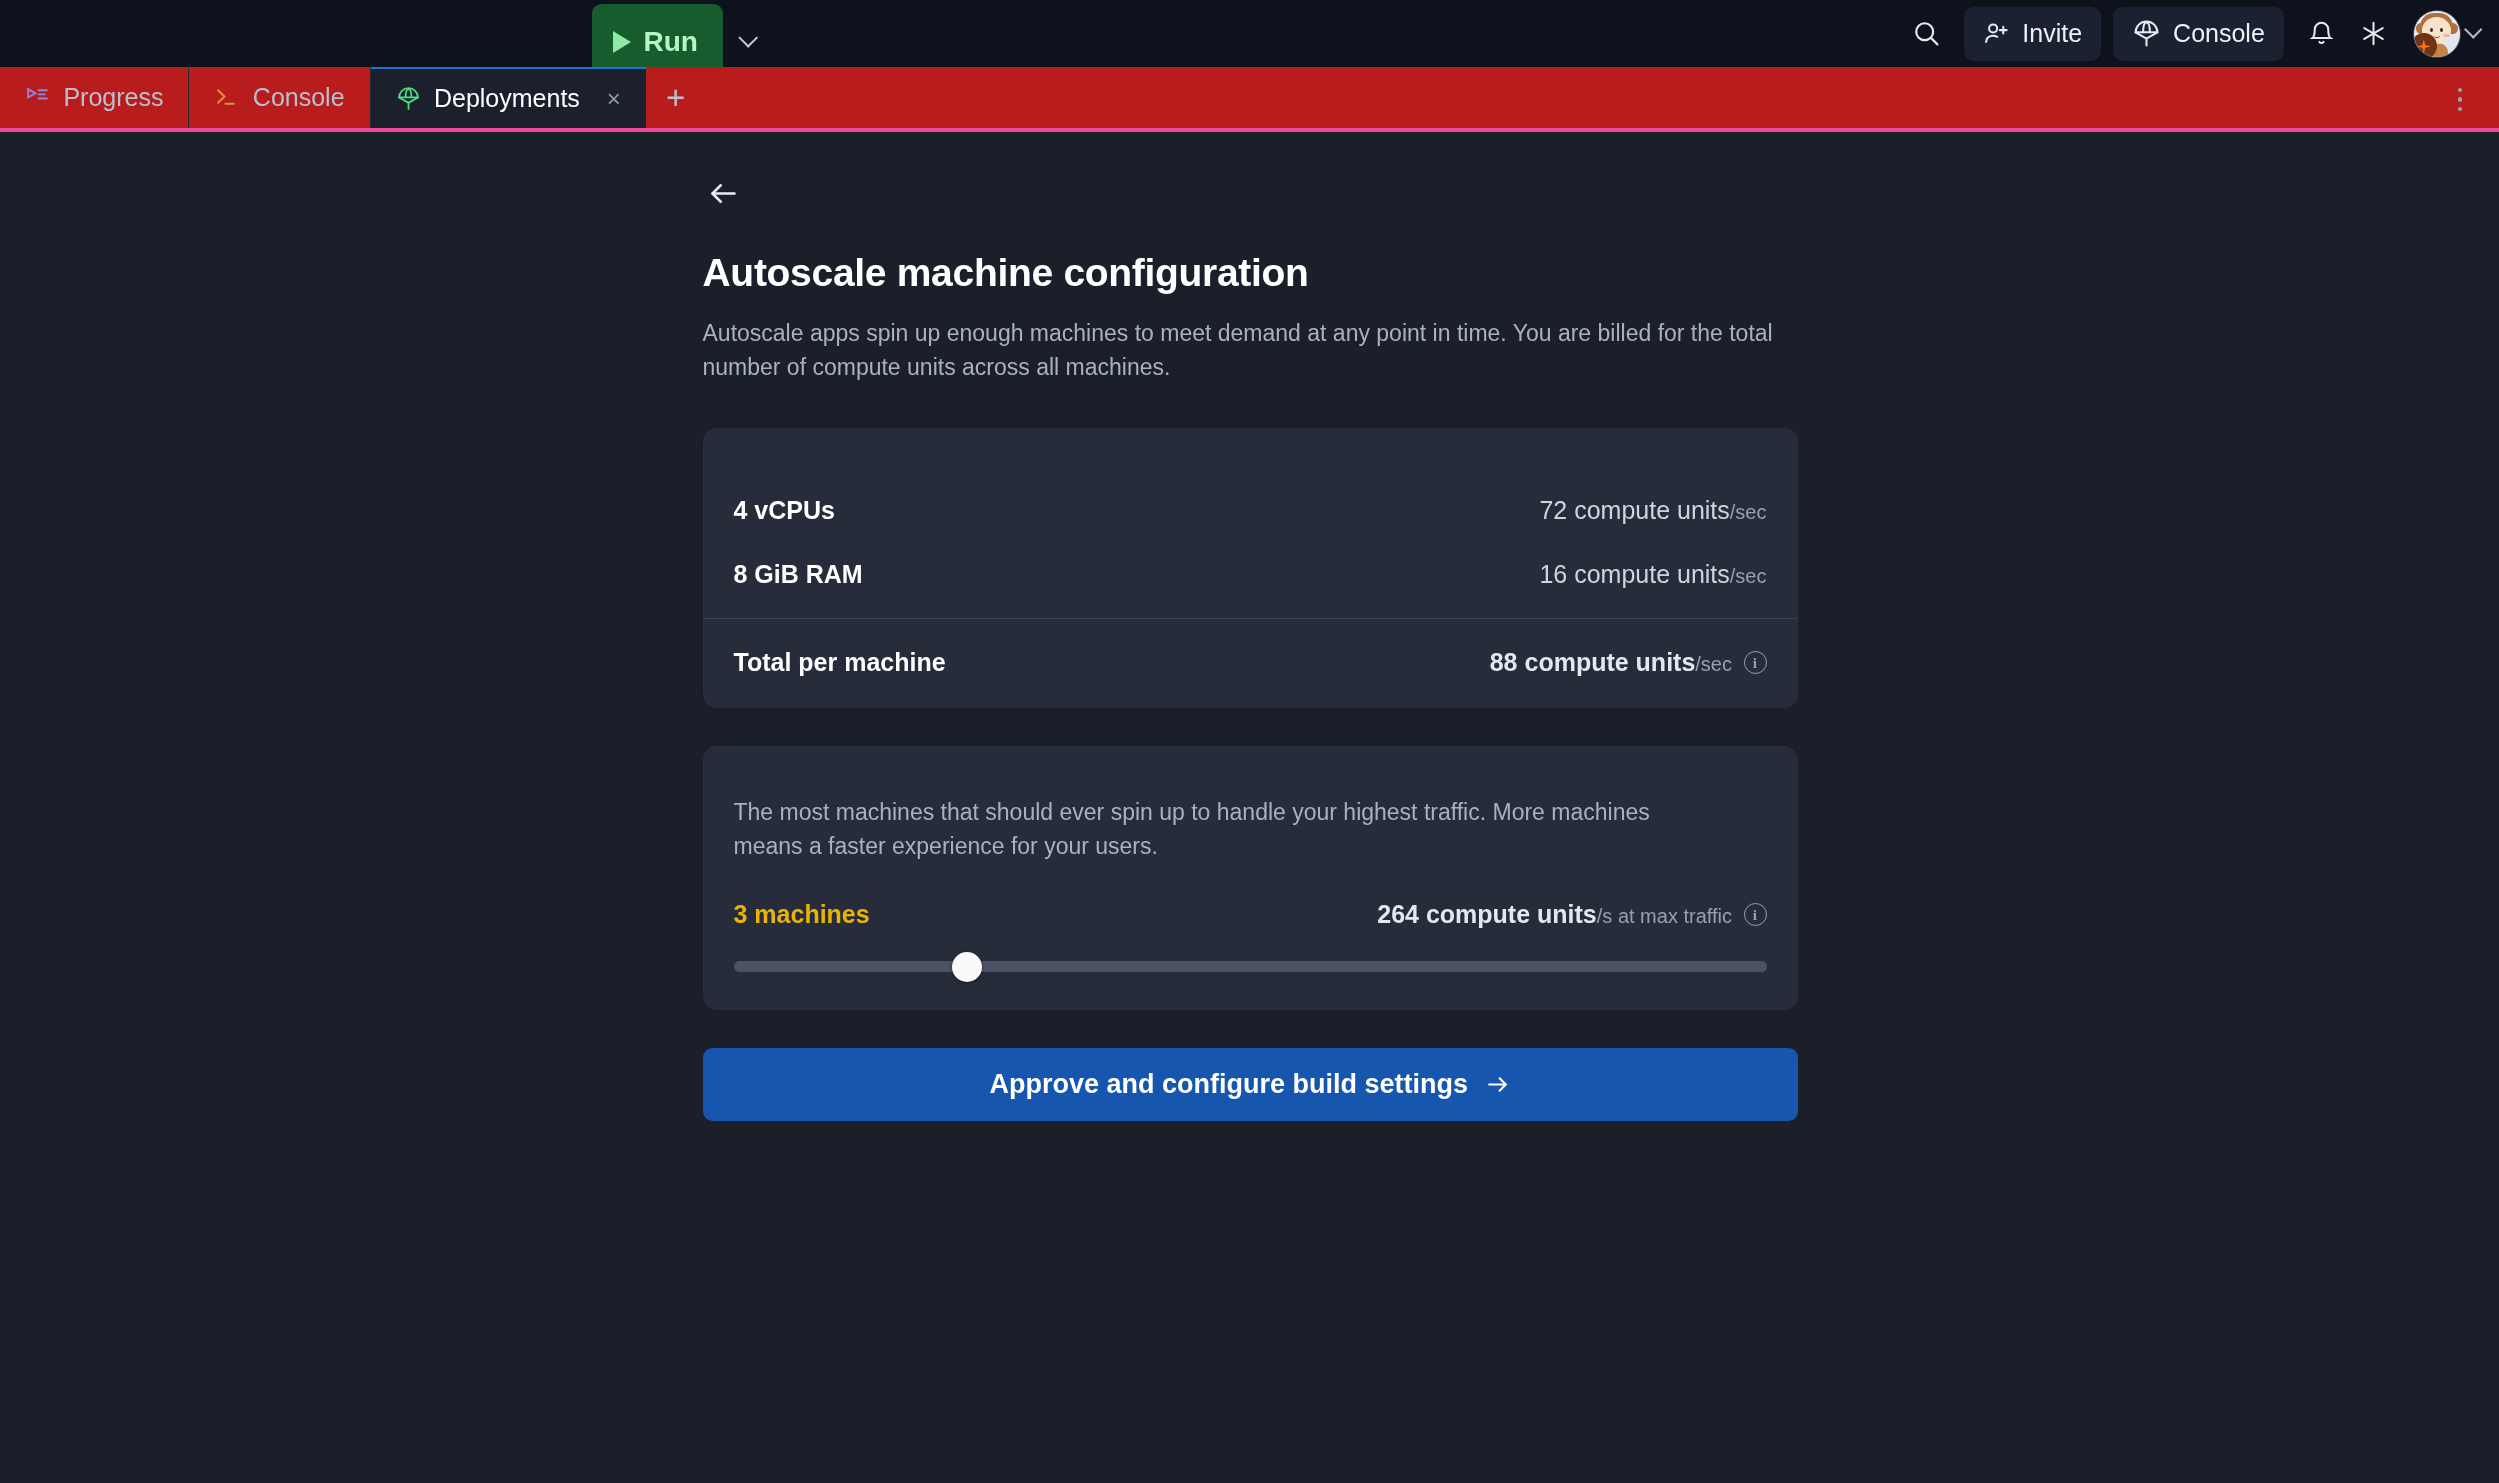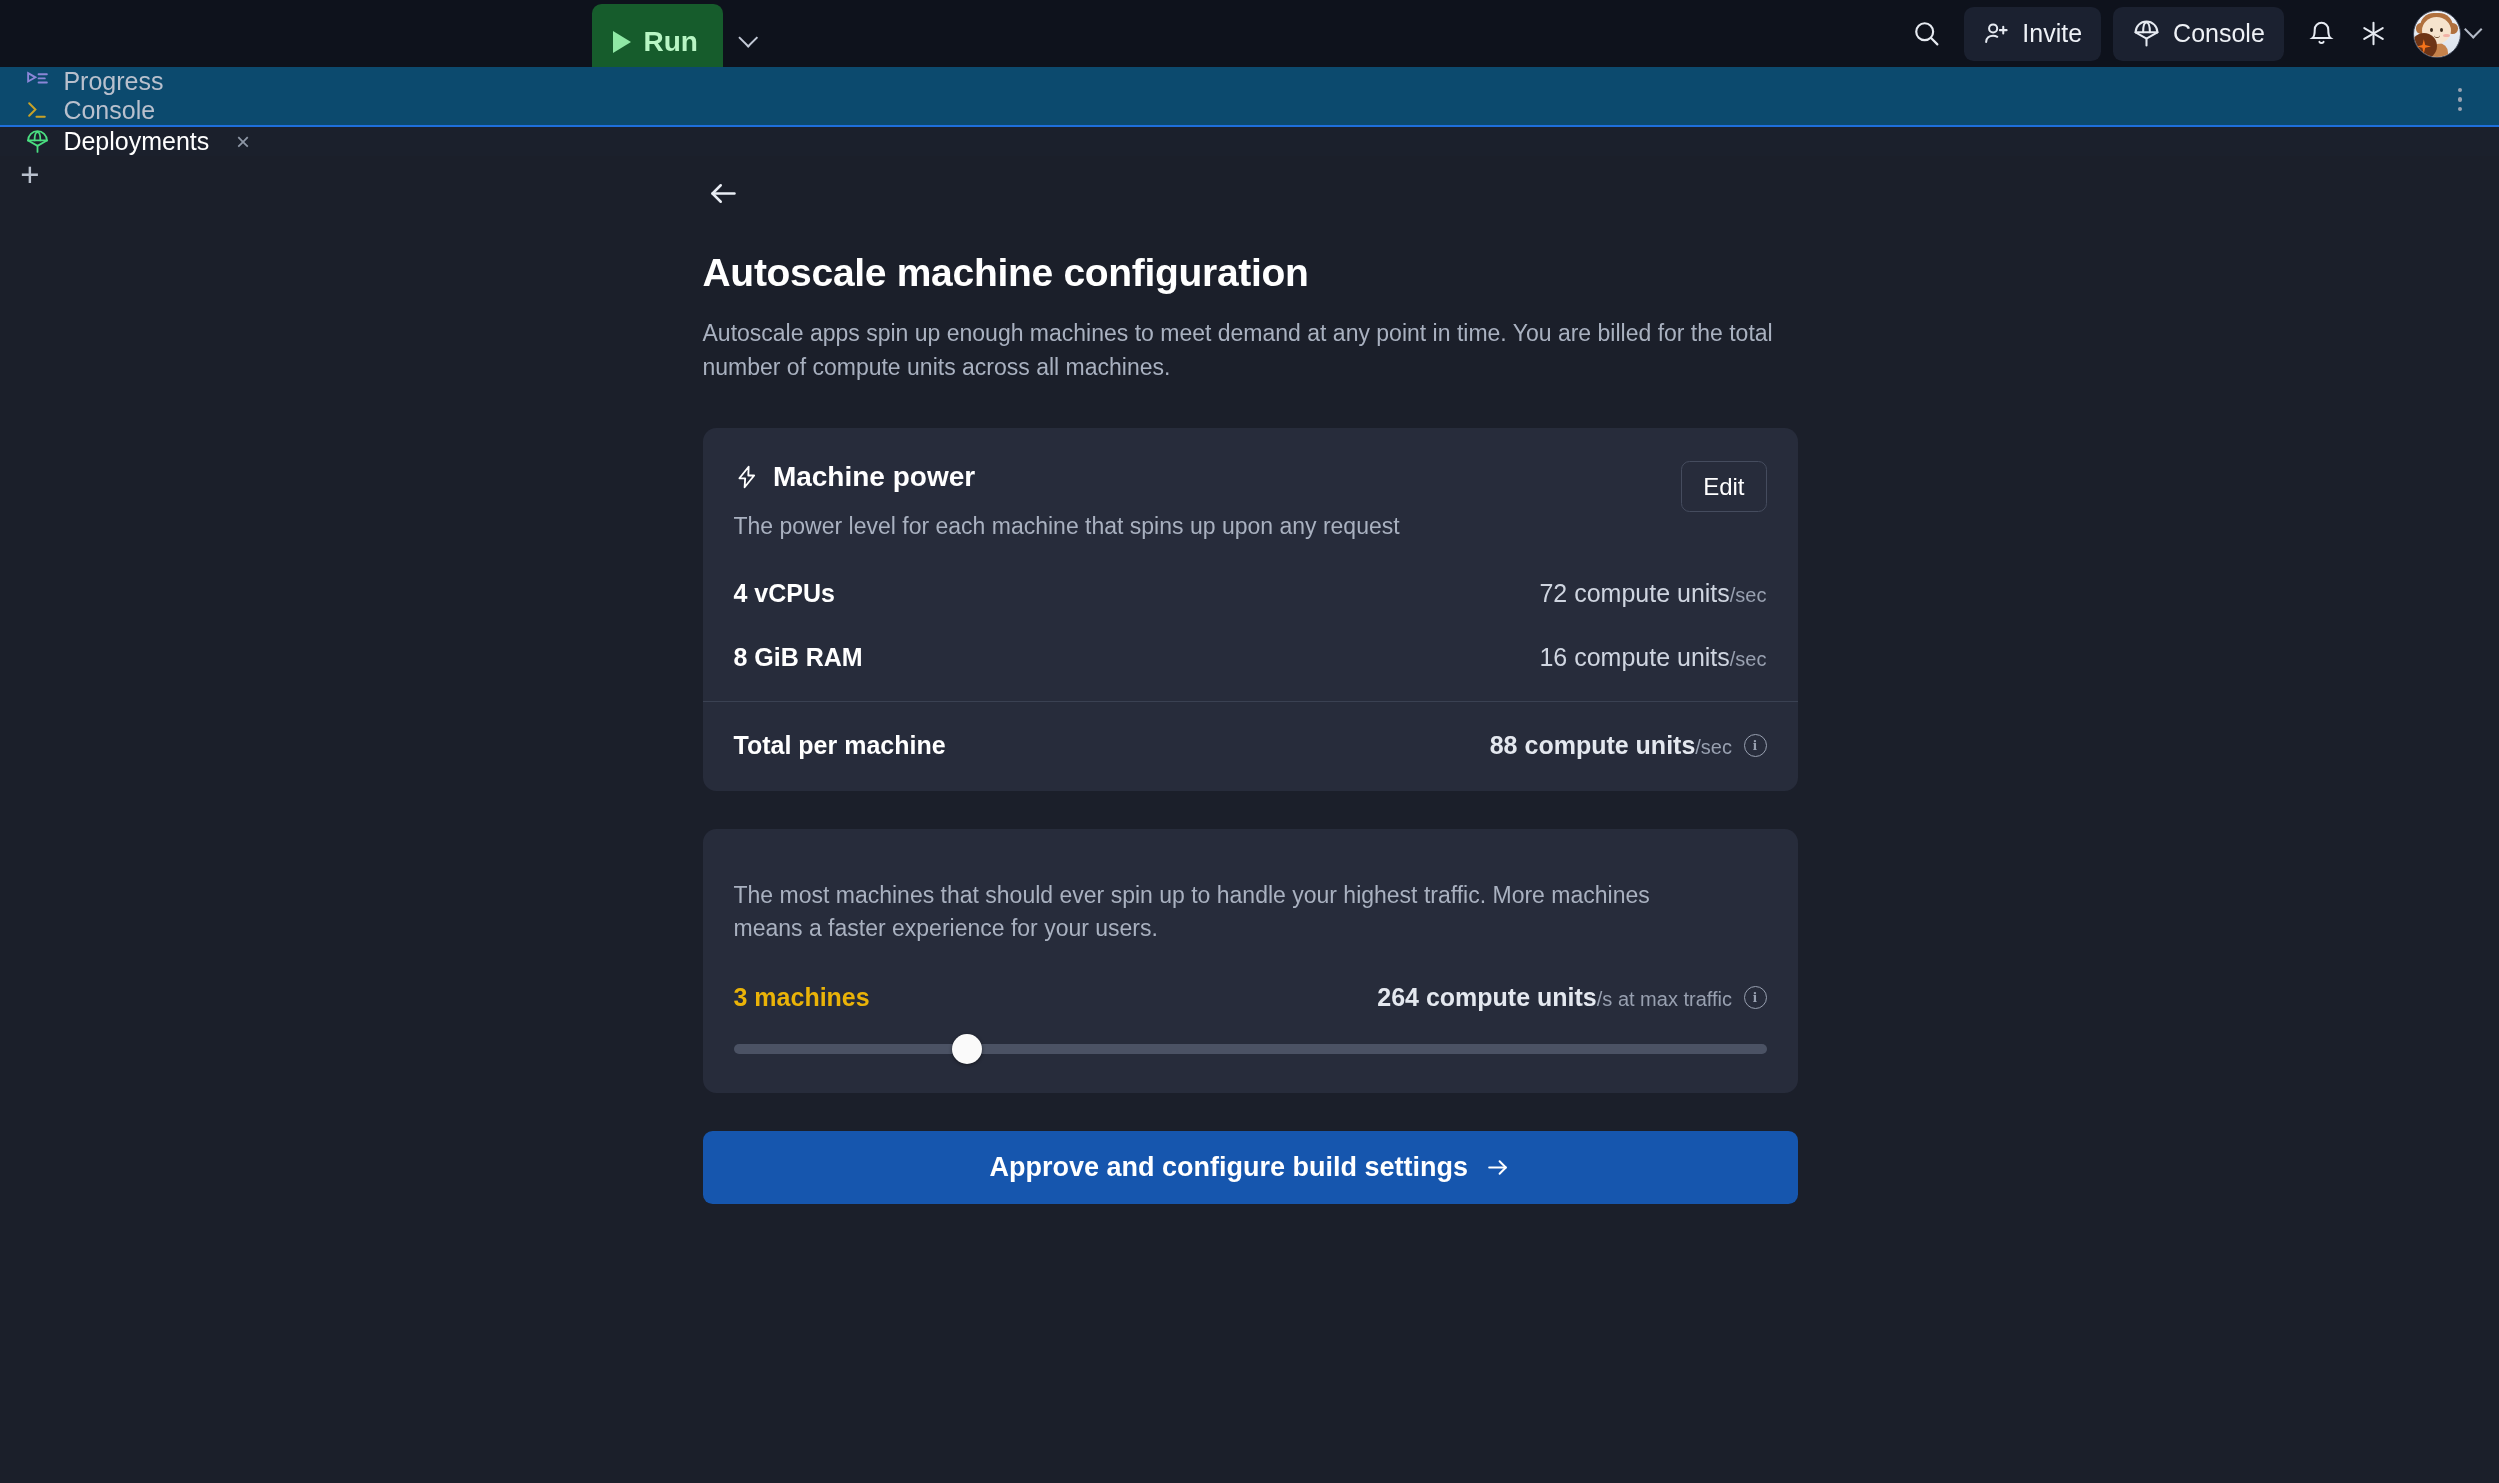--- a/index.html
+++ b/index.html
@@ -126,25 +126,24 @@
   .spark {
     width: 14.4px; height: 14.4px;
     background: #f5731a;
     clip-path: polygon(50% 0%, 60% 40%, 100% 50%, 60% 60%, 50% 100%, 40% 60%, 0% 50%, 40% 40%);
   }
 
   
   .tabbar {
     position: relative;
     height: 65px;
-    background: #0c4a6e;
+    background: #b91c1c;
     display: flex;
     align-items: stretch;
     border-bottom: 4px solid #ec4899;
-    flex-direction: column;
   }
   .tab {
     display: flex; align-items: center;
     gap: 13.4px;
     padding: 0 25px;
     color: #b9c0cd;
     font-size: 25px;
     cursor: pointer;
     position: relative;
     border-right: 1px solid #242a38;
@@ -455,32 +454,20 @@
         <line x1="20" y1="12" x2="4" y2="12"></line>
           <polyline points="10,6 4,12 10,18"></polyline>
       </svg>
     </div>
 
     <h1 class="page-title">Autoscale machine configuration</h1>
     <p class="page-desc">Autoscale apps spin up enough machines to meet demand at any point in time. You are billed for the total number of compute units across all machines.</p>
 
     <div class="card">
       <div class="card-pad">
-        <div class="card-head">
-          <div>
-            <div class="card-title">
-              <svg width="26" height="26" viewBox="0 0 24 24" fill="none" stroke="#ffffff" stroke-width="1.7" stroke-linejoin="round">
-                <path d="M13.5 2.5L5 13.2h5.3L9.8 21.5 18.6 10.6h-5.4z"></path>
-              </svg>
-              <span>Machine power</span>
-            </div>
-            <div class="card-desc">The power level for each machine that spins up upon any request</div>
-          </div>
-          <button class="edit-btn">Edit</button>
-        </div>
 
         <div class="spec-row">
           <span class="spec-label">4 vCPUs</span>
           <span class="spec-value">
             <span>72 compute units</span><span class="unit">/sec</span>
           </span>
         </div>
 
         <div class="spec-row">
           <span class="spec-label">8 GiB RAM</span>

